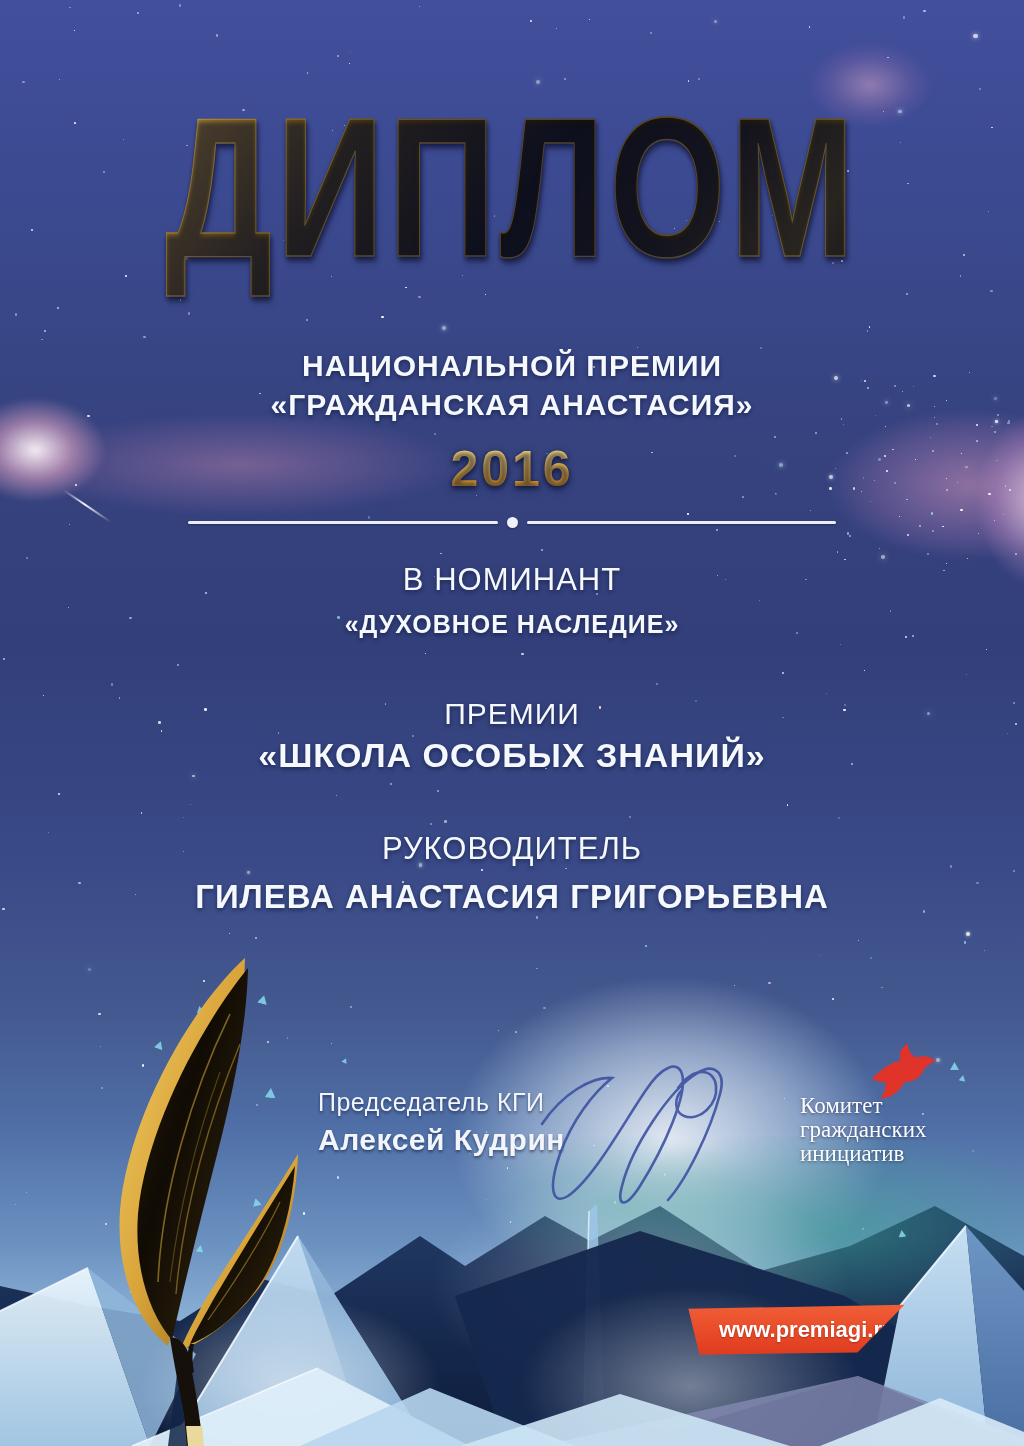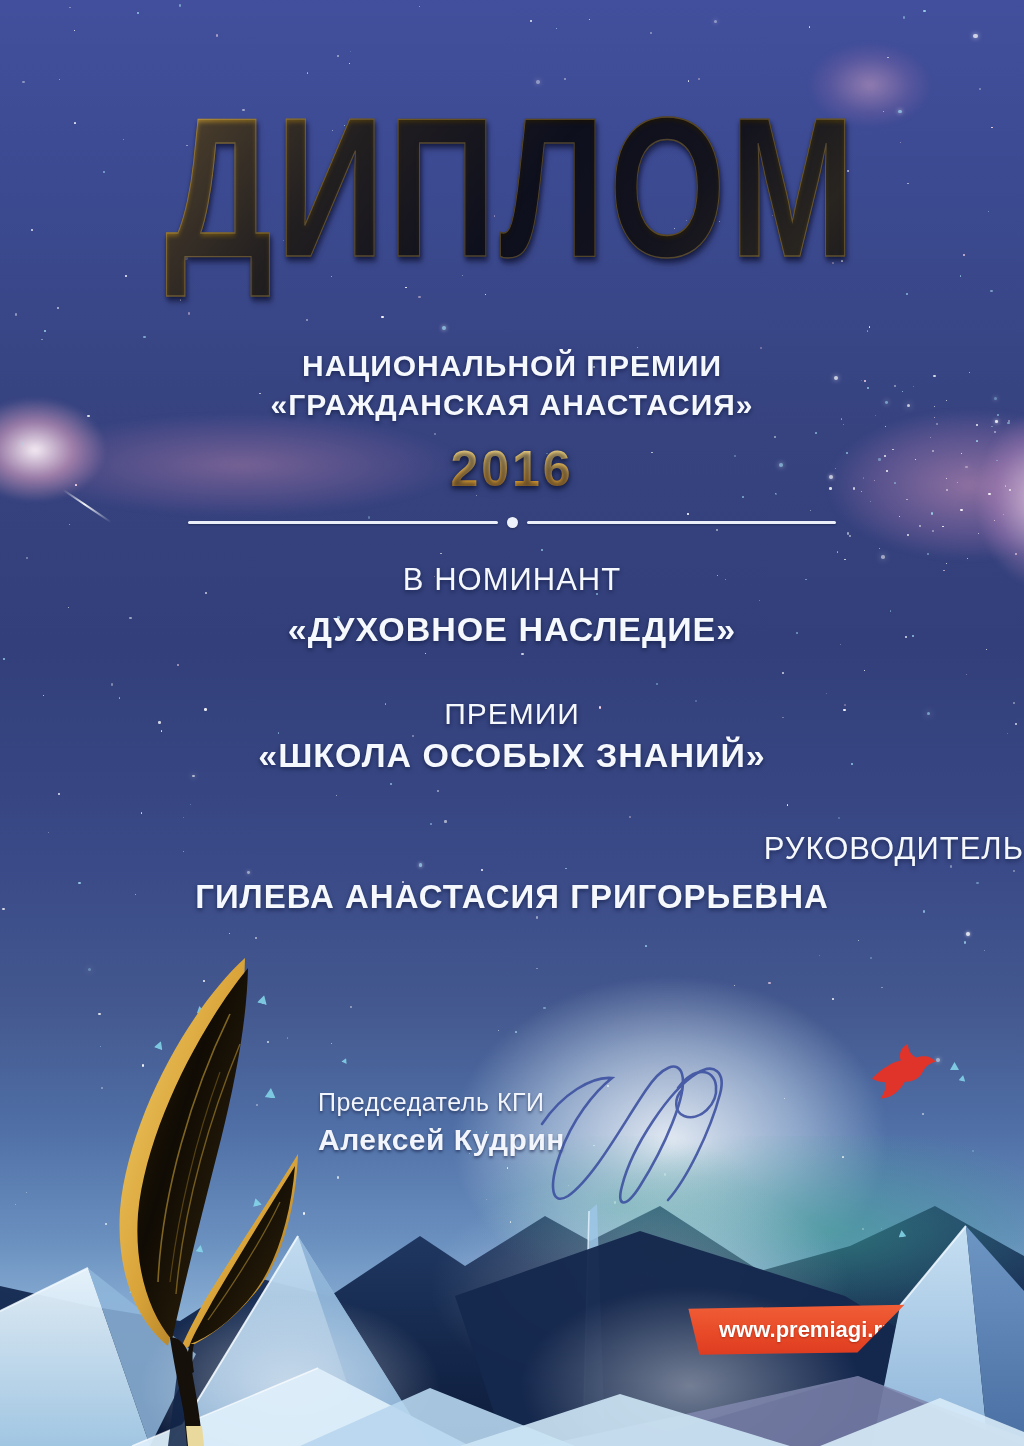--- a/index.html
+++ b/index.html
@@ -43,24 +43,24 @@
   .prize2{top:388px;font-size:30px;font-weight:bold;}
   .year-wrap{top:440px;}
   .year-text{display:inline-block;font-size:50px;font-weight:bold;letter-spacing:3px;
     background:linear-gradient(180deg,#fdeaa4 0%,#f5ca62 35%,#e0a02c 68%,#c98318 100%);
     -webkit-background-clip:text;background-clip:text;color:transparent;
     filter:drop-shadow(0 2px 3px rgba(10,14,40,.5));}
   .divider{position:absolute;left:188px;top:517px;width:648px;display:flex;align-items:center;}
   .divider .line{flex:1;height:3px;background:#e9eef8;border-radius:2px;box-shadow:0 1px 2px rgba(10,16,50,.4);}
   .divider .dot{width:11px;height:11px;border-radius:50%;background:#eef2fa;margin:0 9px;box-shadow:0 1px 2px rgba(10,16,50,.4);}
   .nom-label{top:562px;font-size:31px;font-weight:normal;}
-  .nom-value{top:610px;font-size:34px;font-weight:bold;}
+  .nom-value{top:610px;font-size:25px;font-weight:bold;}
   .proj-label{top:697px;font-size:30px;font-weight:normal;}
   .proj-value{top:736px;font-size:34px;font-weight:bold;}
-  .head-label{top:831px;font-size:31px;font-weight:normal;text-align:right;}
+  .head-label{top:831px;font-size:31px;font-weight:normal;}
   .head-value{top:878px;font-size:33px;font-weight:bold;}
   
   .signer{position:absolute;left:318px;top:1088px;text-align:left;color:#f2f5fb;
           text-shadow:0 2px 3px rgba(8,14,48,.5);}
   .signer-title{font-size:25px;font-weight:normal;letter-spacing:.5px;}
   .signer-name{font-size:30px;font-weight:bold;margin-top:6px;letter-spacing:.5px;}
   .sig-svg{position:absolute;left:528px;top:1028px;}
   
   .logo{position:absolute;left:800px;top:1046px;width:170px;color:#fdfdfd;
         font-family:"Liberation Serif",serif;text-shadow:0 1px 3px rgba(10,16,50,.5);}
@@ -553,19 +553,24 @@
     <g fill="none" stroke="#3b4fa0" stroke-width="2.6" stroke-linecap="round" opacity=".88">
       <path d="M14,96 C34,66 64,48 84,50 C66,64 44,92 32,126 C20,160 24,178 40,168 C66,150 96,94 118,62 C134,38 150,32 154,46 C160,66 136,120 112,158 C98,180 88,180 94,158 C104,118 142,62 168,46 C186,34 198,44 192,66 C182,104 158,152 140,172"></path>
       <path d="M150,60 C166,38 186,40 188,58 C190,76 172,94 156,88 C146,84 146,70 154,62"></path>
     </g>
   </svg>
 
   <div class="logo">
     <svg class="logo-bird" width="72" height="60" viewBox="0 0 120 98">
       <path fill="#e0332a" d="M10,60 C28,42 46,32 58,30 C54,20 58,8 70,2 C70,13 75,21 84,25 C97,20 110,23 116,32 C106,34 98,41 94,50 C88,61 77,66 65,65 C55,84 38,94 24,93 C31,84 34,74 32,66 C24,66 15,64 10,60 Z"></path>
     </svg>
+    <div class="logo-lines">
+      <div>Комитет</div>
+      <div>гражданских</div>
+      <div>инициатив</div>
+    </div>
   </div>
 
   <div class="ribbon">
     <span>www.premiagi.ru</span>
   </div>
 
 </div>
 
 </body></html>

